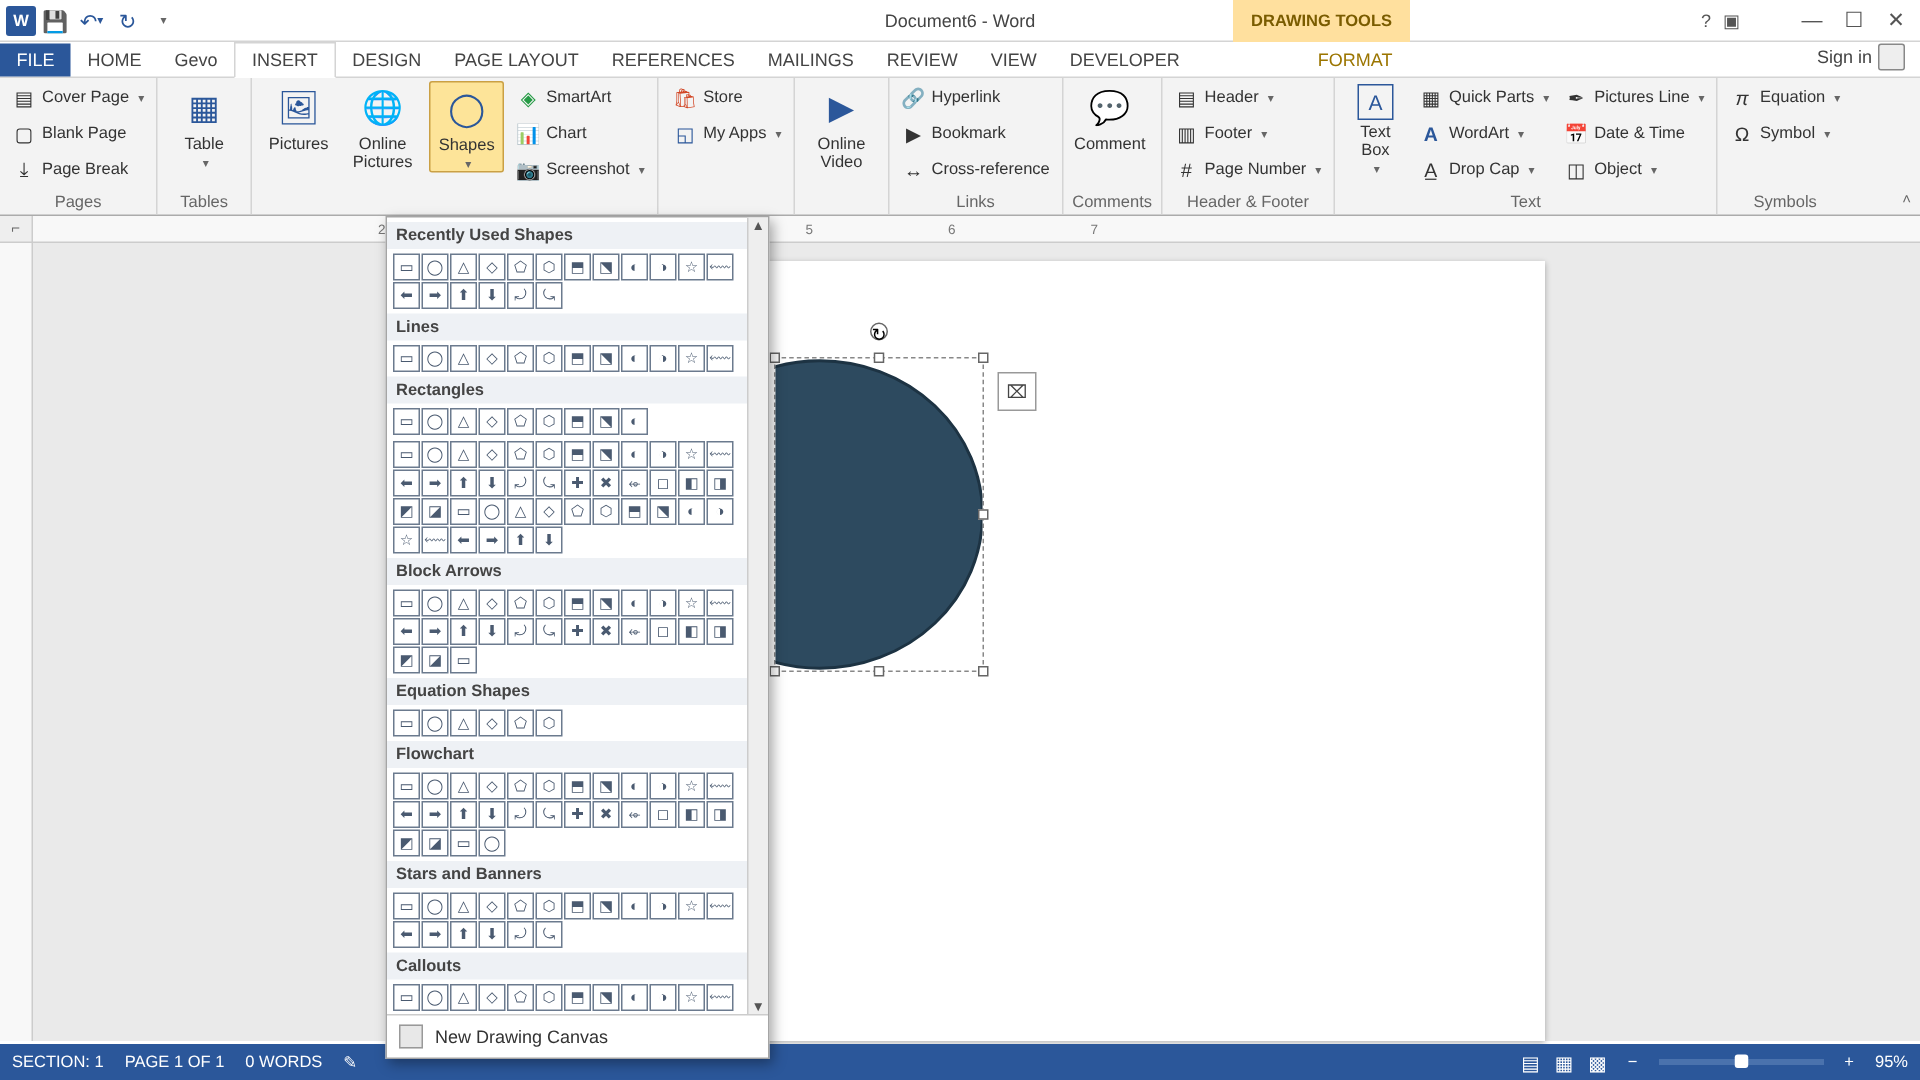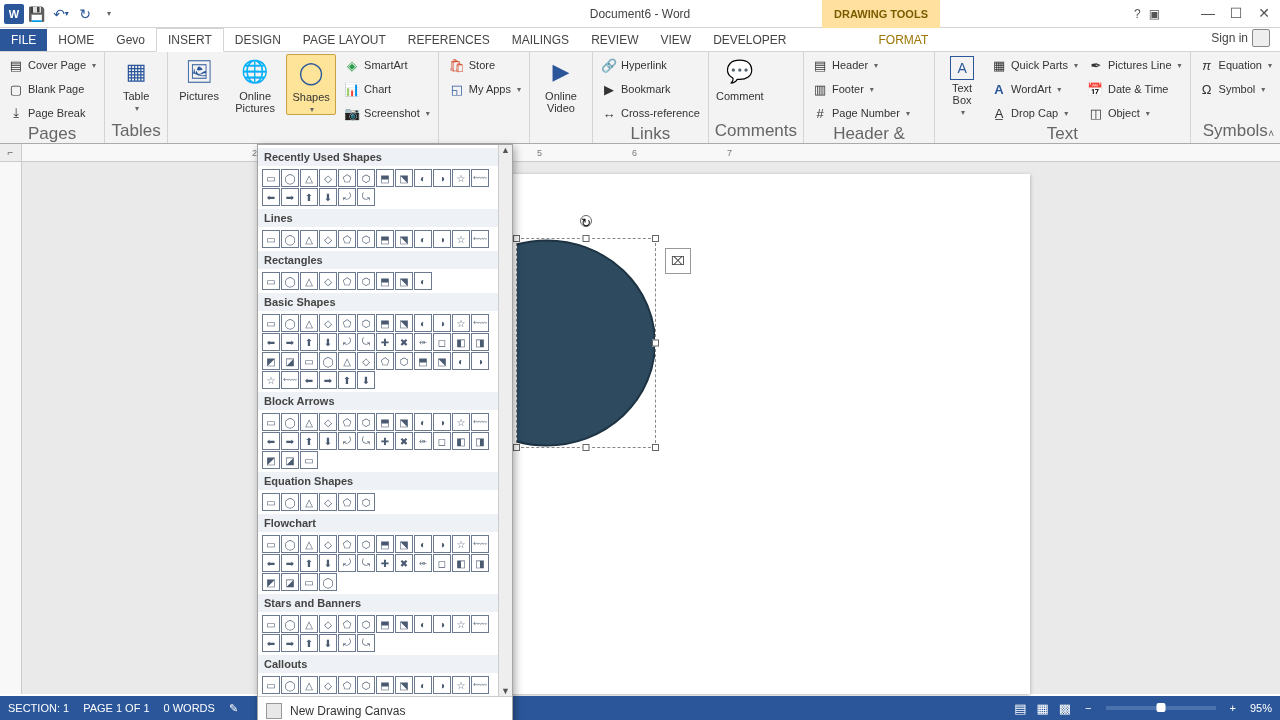--- a/index.html
+++ b/index.html
@@ -22,21 +22,21 @@
 .tab.file { background:#2b579a; color:#fff; }
 .tab.active { background:#fff; border:1px solid #d4d4d4; border-bottom:1px solid #fff; margin-bottom:-1px; }
 .tab.format { color:#9b7500; }
 .signin { margin-left:auto; padding:4px 10px; display:flex; align-items:center; gap:4px; color:#444; font-size:12px; }
 .signin-avatar { width:18px; height:18px; border:1px solid #888; border-radius:2px; background:#eee; }
 
 
 .ribbon { height:92px; background:#f3f3f3; border-bottom:1px solid #ababab; display:flex; }
 .group { border-right:1px solid #d4d4d4; display:flex; flex-direction:column; padding:2px 6px 0; }
 .group-body { display:flex; gap:6px; align-items:flex-start; flex:1; }
-.group-label { text-align:center; font-size:17px; color:#666; padding-bottom:2px; }
+.group-label { text-align:center; font-size:11px; color:#666; padding-bottom:2px; }
 .big-btn { display:flex; flex-direction:column; align-items:center; justify-content:flex-start; width:50px; padding-top:2px; gap:2px; }
 .big-btn .icon { width:32px; height:32px; display:flex; align-items:center; justify-content:center; font-size:22px; color:#2b579a; }
 .big-btn .lbl { font-size:11px; text-align:center; line-height:1.1; color:#333; }
 .big-btn.active { background:#fde499; border:1px solid #caa044; border-radius:2px; }
 .stack { display:flex; flex-direction:column; gap:2px; }
 .small-btn { display:flex; align-items:center; gap:4px; font-size:11px; color:#333; height:22px; padding:0 2px; white-space:nowrap; }
 .small-btn .ic { width:16px; height:16px; display:flex; align-items:center; justify-content:center; font-size:13px; }
 .dd { font-size:8px; color:#666; margin-left:2px; }
 .collapse-caret { position:absolute; right:6px; bottom:4px; color:#666; font-size:10px; }
 
@@ -397,21 +397,20 @@
           <div class="sh">▭</div>
           <div class="sh">◯</div>
           <div class="sh">△</div>
           <div class="sh">◇</div>
           <div class="sh">⬠</div>
           <div class="sh">⬡</div>
           <div class="sh">⬒</div>
           <div class="sh">⬔</div>
           <div class="sh">◐</div>
         </div>
-      <div class="cat-hdr">Basic Shapes</div>
       <div class="shape-row" id="row-basic">
           <div class="sh">▭</div>
           <div class="sh">◯</div>
           <div class="sh">△</div>
           <div class="sh">◇</div>
           <div class="sh">⬠</div>
           <div class="sh">⬡</div>
           <div class="sh">⬒</div>
           <div class="sh">⬔</div>
           <div class="sh">◐</div>

